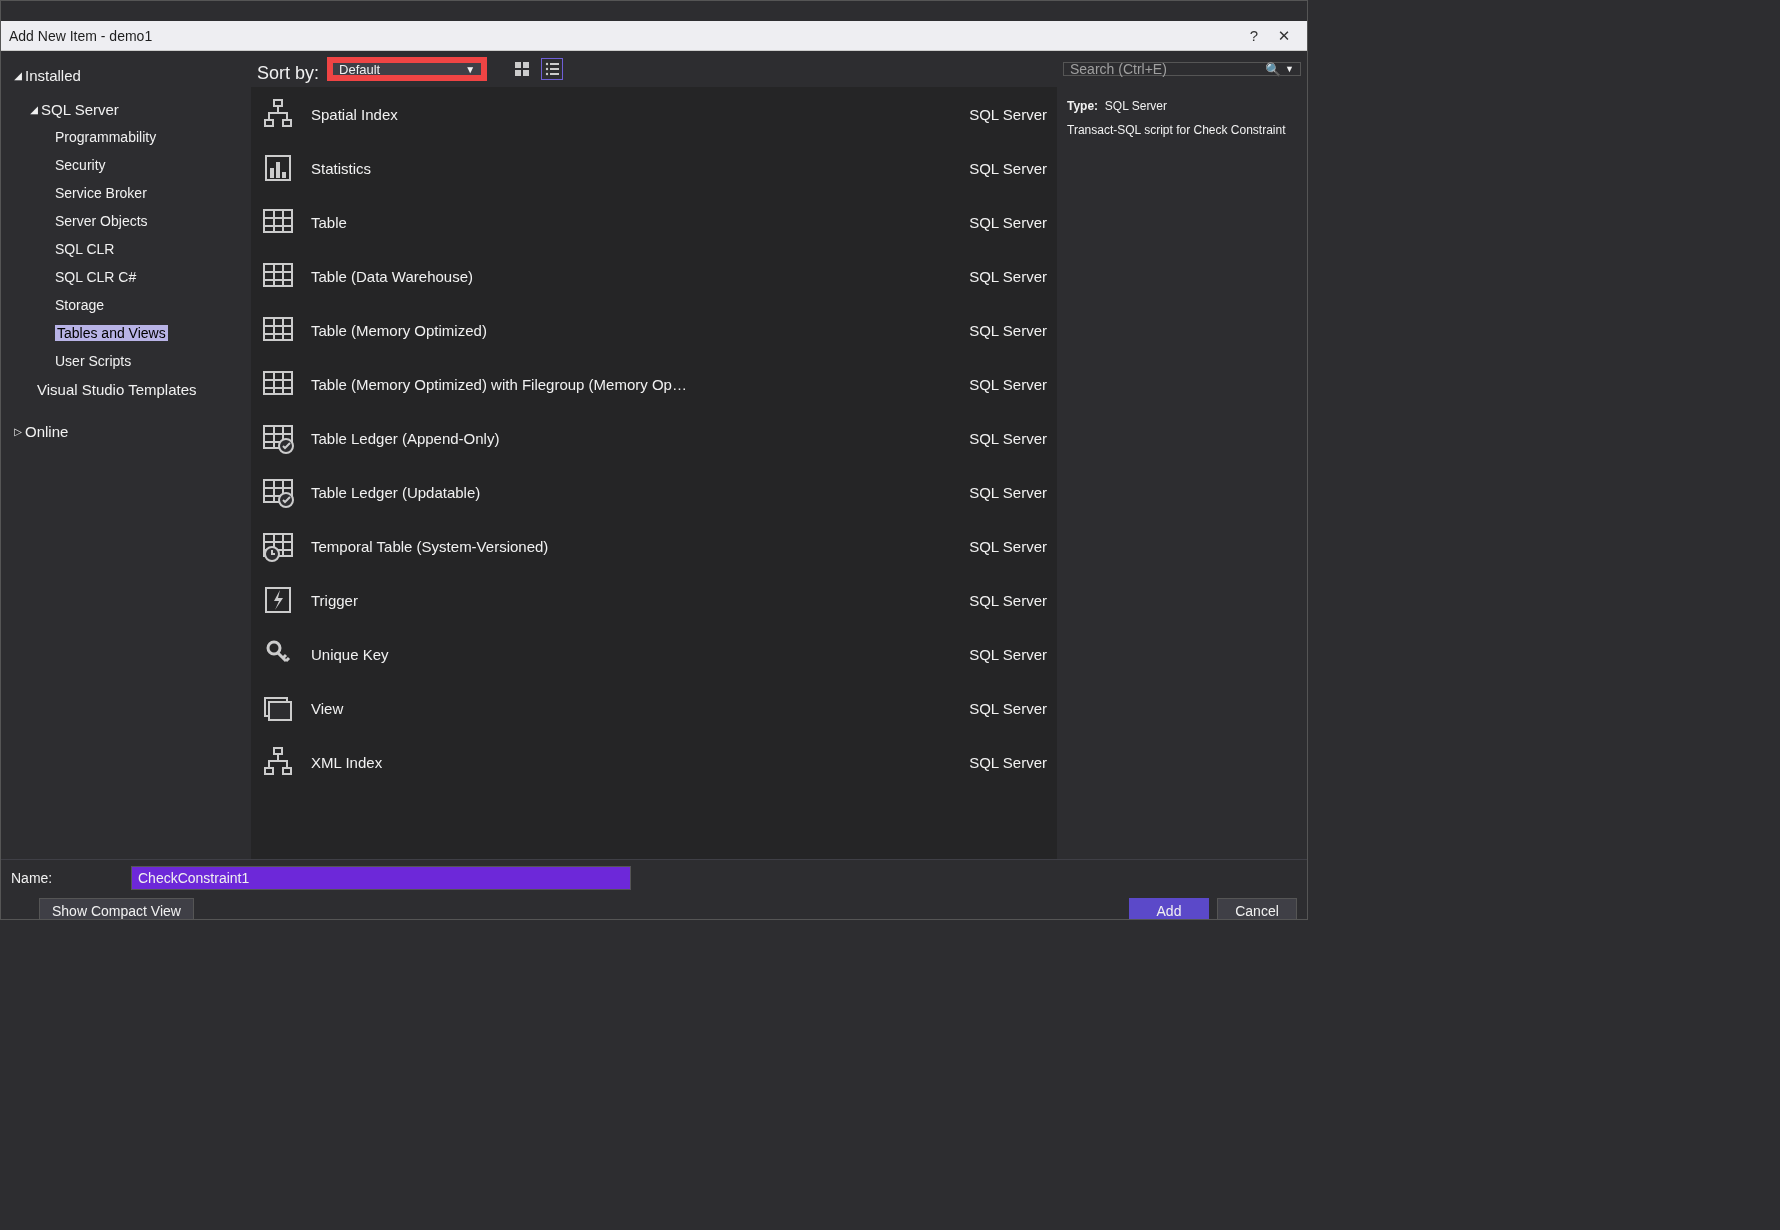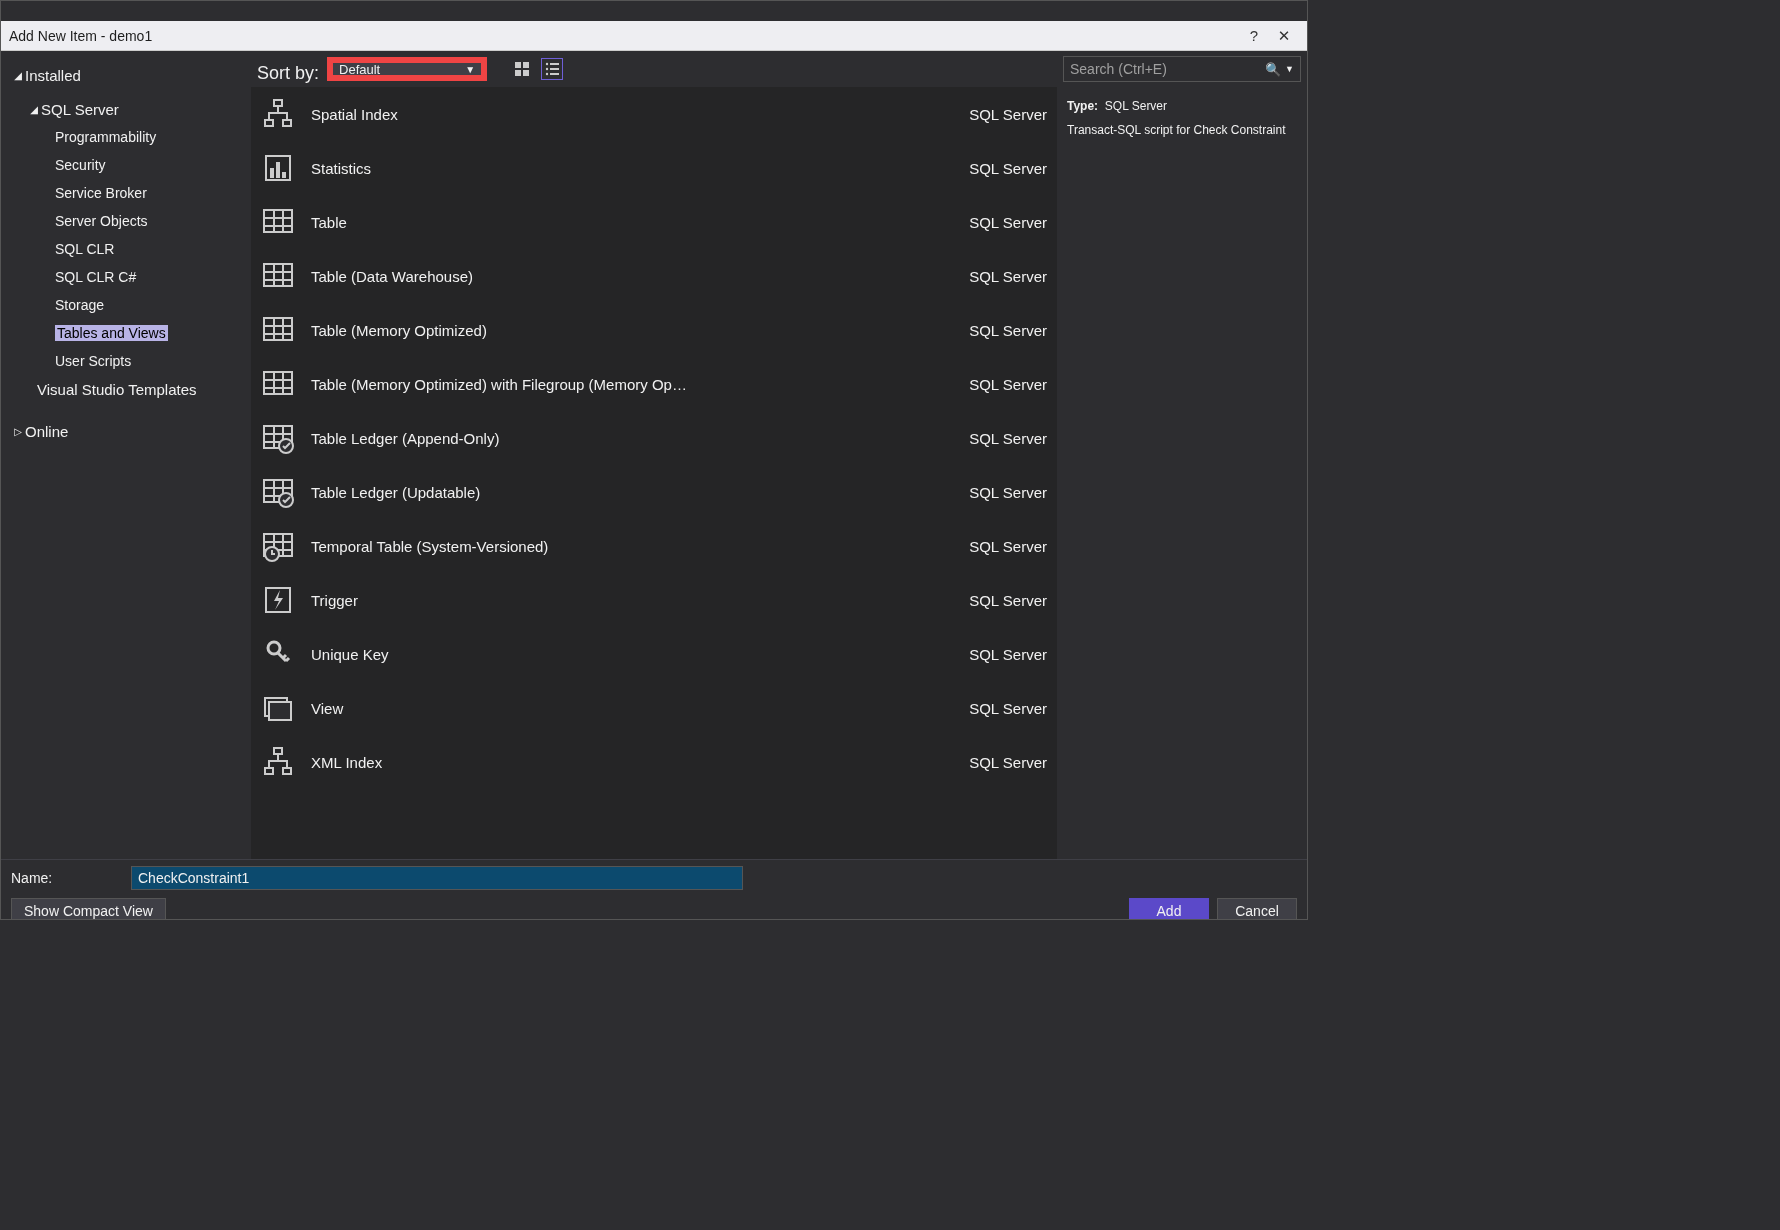--- a/index.html
+++ b/index.html
@@ -137,21 +137,21 @@
     }
     .searchbar {
       height: 36px;
       display: flex;
       align-items: center;
       padding: 0 6px;
     }
     .search-input-wrap {
       flex: 1;
       border: 1px solid #555;
-      height: 26px;
+      height: 14px;
       display: flex;
       align-items: center;
       padding: 0 6px;
       background: #2d2d30;
     }
     .search-input-wrap input {
       flex: 1;
       background: transparent;
       border: none;
       color: #f1f1f1;
@@ -177,32 +177,33 @@
       background: #2d2d30;
       border-top: 1px solid #3f3f46;
       padding: 6px 10px 10px 10px;
       display: flex;
       flex-direction: column;
       gap: 8px;
     }
     .name-row { display: flex; align-items: center; gap: 10px; }
     .name-row label { width: 110px; font-size: 14px; }
     .name-row input {
-      width: 612px;
+      width: 500px;
       height: 24px;
-      background: #0c4a6e;
+      background: #6d28d9;
       border: 1px solid #555;
       color: #f1f1f1;
       padding: 0 6px;
       font-size: 14px;
       outline: none;
     }
     .btn-row {
       display: flex;
       align-items: flex-end;
+      margin-left: 28px;
     }
     .footer-btn {
       height: 26px;
       min-width: 80px;
       padding: 0 12px;
       border: 1px solid #555;
       background: #3f3f46;
       color: #f1f1f1;
       display: flex;
       align-items: center;

